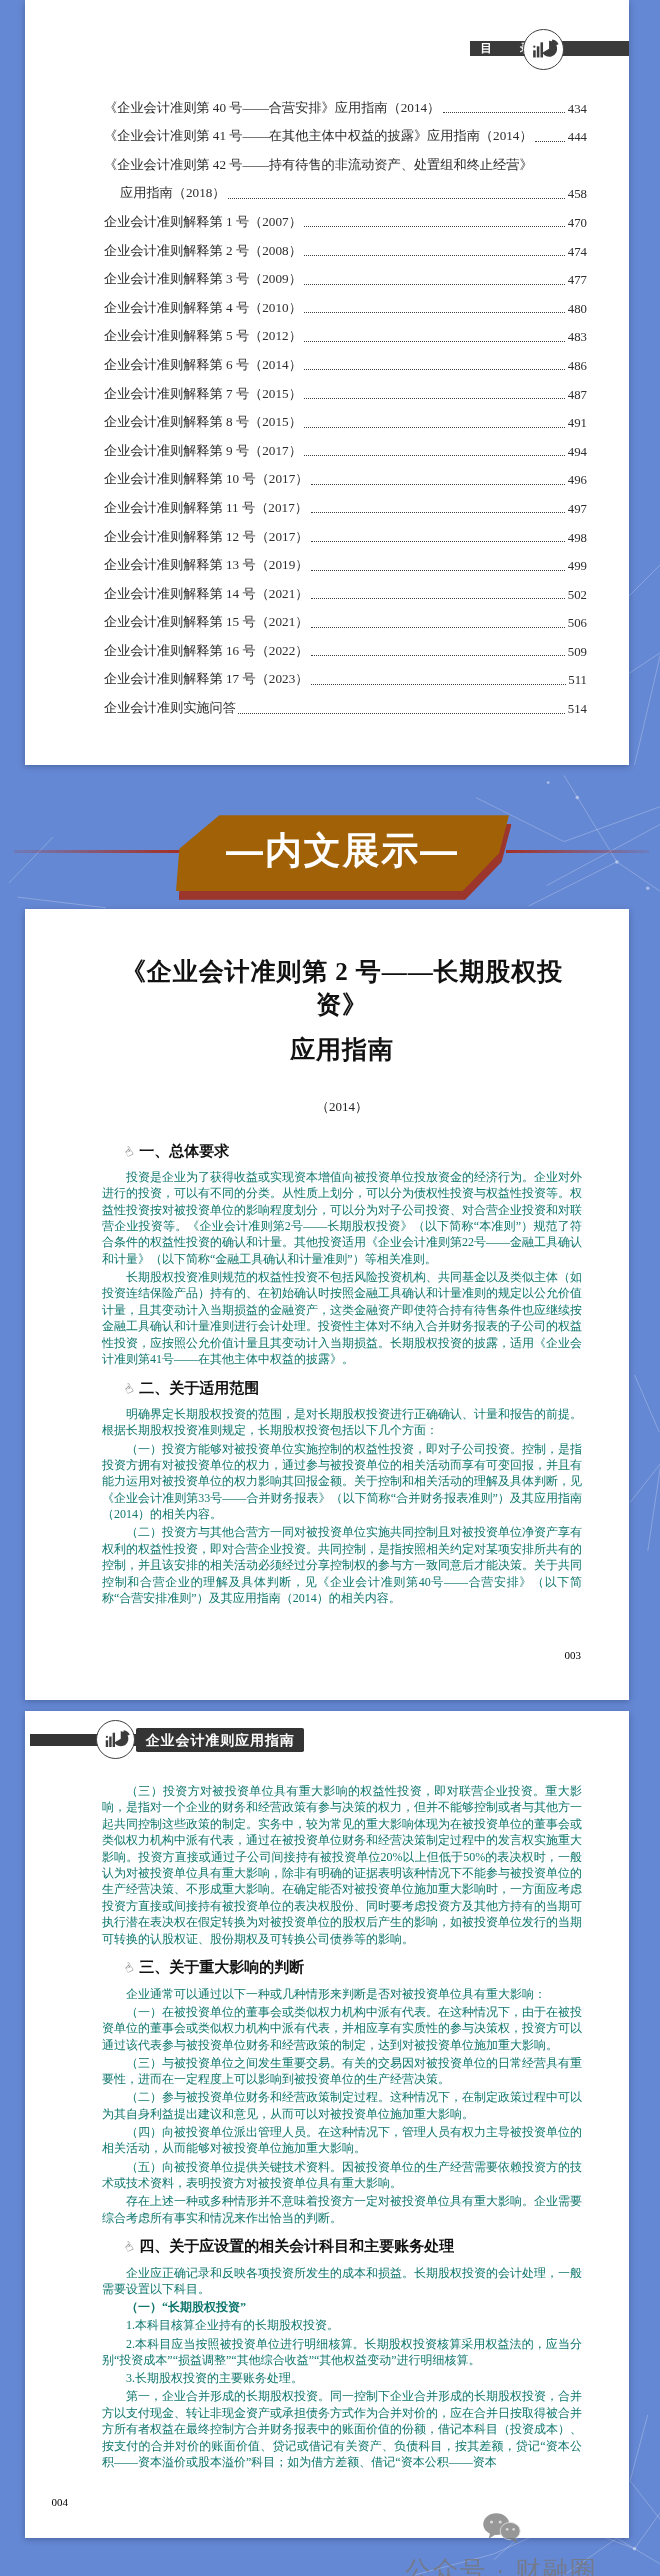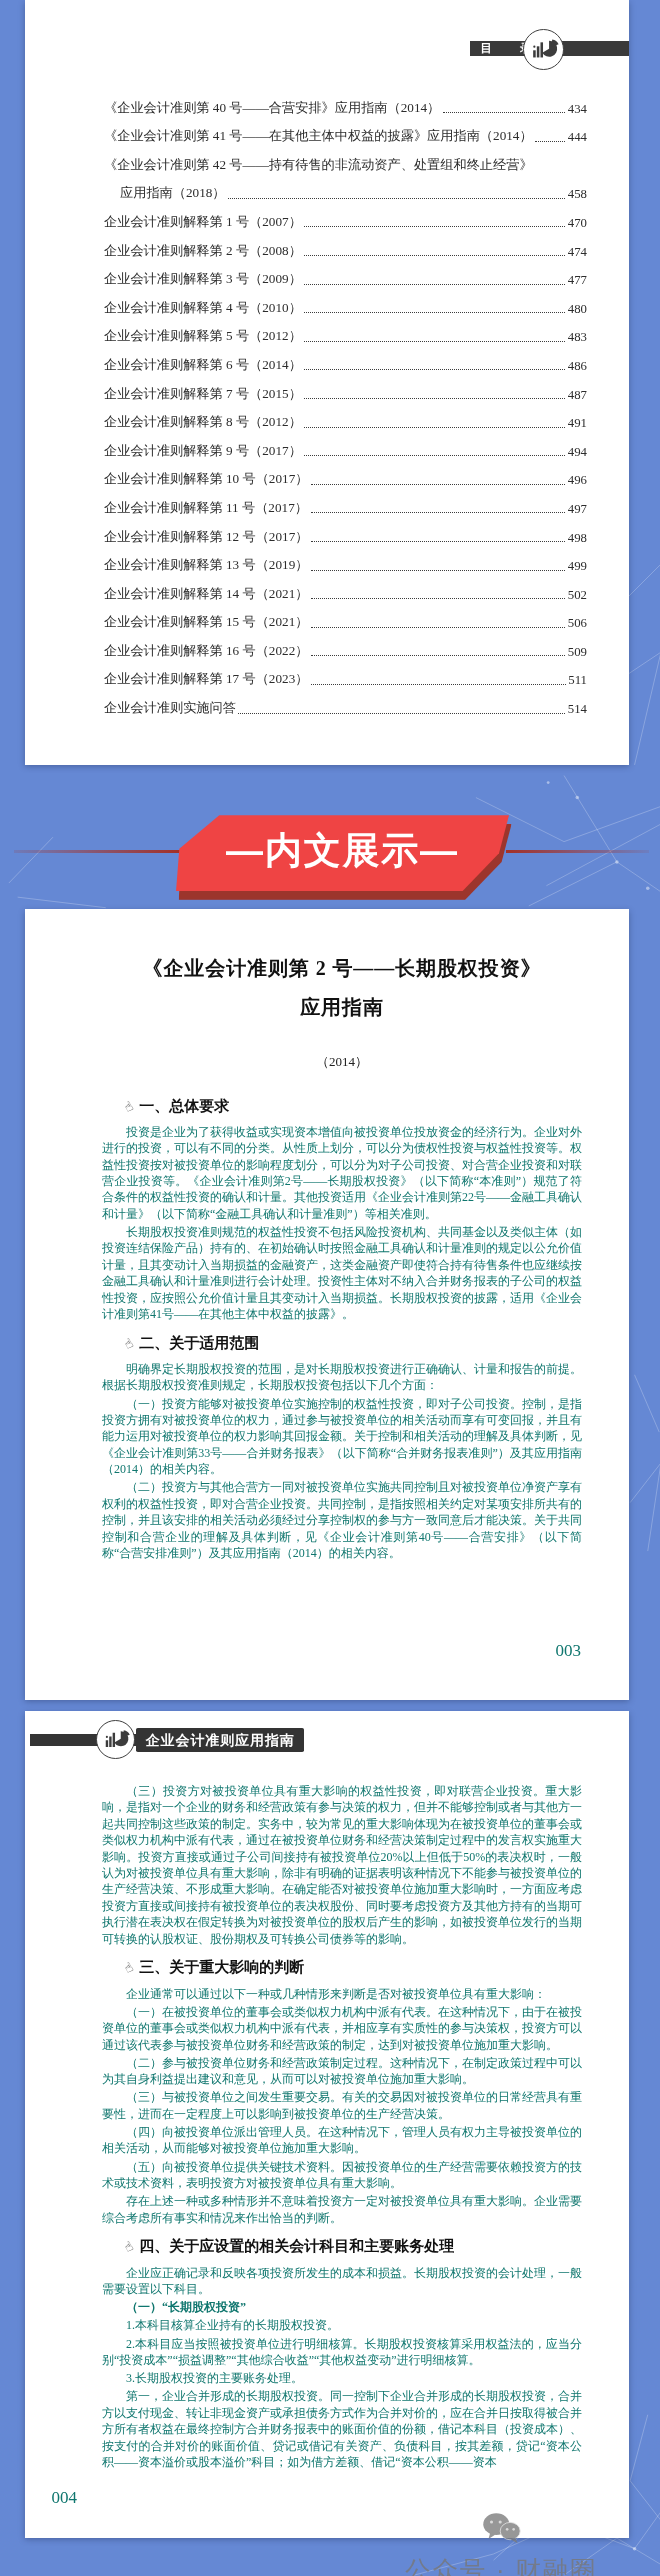--- a/index.html
+++ b/index.html
@@ -47,51 +47,51 @@
   .banner-wrap{position:absolute;top:809px;left:0;width:661px;height:97px;z-index:2;}
   .banner-line{position:absolute;top:41px;height:2.6px;}
   .banner-line.left{left:14px;width:166px;background:linear-gradient(90deg,rgba(164,45,35,.15),#a43026);}
   .banner-line.right{left:506px;width:143px;background:linear-gradient(90deg,#a43026,rgba(164,45,35,.1));}
   .banner-shape{
     position:absolute;left:176px;top:6.2px;width:333px;height:76px;
     clip-path:polygon(13% 0,100% 0,97% 50%,86% 100%,0 100%,1% 44%);
   }
   .banner-back{background:#9c352c;transform:translate(2.6px,8.8px);}
   .banner-front{
-    background:#ef4444;display:flex;align-items:center;justify-content:center;
+    background:#a16207;display:flex;align-items:center;justify-content:center;
   }
   .banner-label{
     color:#fff;font-family:"Liberation Sans","DejaVu Sans",sans-serif;
     font-size:37px;font-weight:bold;letter-spacing:1.8px;padding-bottom:3.5px;
   }
 
   
   .p2-content{padding:0 47px 0 77px;}
   .doc-title{
     text-align:center;font-weight:bold;color:#111;
-    font-size:20px;letter-spacing:0.9px;
+    font-size:25px;letter-spacing:0.9px;
   }
   .doc-title.line1{padding-top:46px;}
   .doc-title.line2{padding-top:12.3px;}
   .doc-year{text-align:center;font-size:13px;color:#222;padding-top:32px;}
   .blocks{padding-top:14px;}
   .blk{font-size:12px;line-height:16.4px;color:#0f766e;text-align:justify;}
   .blk.para,.blk.subhead{text-indent:2em;margin:0 0 1.8px 0;}
   .blk.subhead{font-weight:bold;}
   .blk.heading{
     font-family:"Liberation Sans","DejaVu Sans",sans-serif;
     font-weight:bold;font-size:15px;color:#111;text-indent:0;
     padding-left:23px;margin:12.3px 0 8.8px 0;text-align:left;
   }
   .hand-icon{display:none;}
   .blk.heading .hand-icon{
     display:inline-block;font-family:"DejaVu Sans",sans-serif;font-weight:normal;
     font-size:13.2px;margin-right:6.2px;transform:rotate(-28deg);color:#222;
   }
-  .pageno{position:absolute;font-size:17px;color:#0f766e;}
+  .pageno{position:absolute;font-size:11px;color:#000000;}
   .pageno-right{right:48px;bottom:39px;}
   .pageno-left{left:26.4px;bottom:30px;}
 
   
   .p3-header{position:absolute;top:0;left:0;width:100%;height:49px;}
   .p3-bar{position:absolute;left:5.3px;top:23px;width:212px;height:12.3px;background:#343434;}
   .p3-label{
     position:absolute;left:111px;top:16.7px;height:24px;background:#343434;border-radius:1.8px;
     color:#fff;font-family:"Liberation Sans","DejaVu Sans",sans-serif;
     font-size:14px;font-weight:bold;line-height:24px;padding:0 9.7px;letter-spacing:0.9px;
@@ -214,21 +214,21 @@
         <span class="toc-page">486</span>
       </div>
 
       <div class="toc-row">
         <span class="toc-text">企业会计准则解释第 7 号（2015）</span>
         <span class="toc-dots"></span>
         <span class="toc-page">487</span>
       </div>
 
       <div class="toc-row">
-        <span class="toc-text">企业会计准则解释第 8 号（2012）</span>
+        <span class="toc-text">企业会计准则解释第 8 号（2015）</span>
         <span class="toc-dots"></span>
         <span class="toc-page">491</span>
       </div>
 
       <div class="toc-row">
         <span class="toc-text">企业会计准则解释第 9 号（2017）</span>
         <span class="toc-dots"></span>
         <span class="toc-page">494</span>
       </div>
 
@@ -365,25 +365,25 @@
 
         <div class="blk para nopage">
           <span class="blk-text">企业通常可以通过以下一种或几种情形来判断是否对被投资单位具有重大影响：</span>
         </div>
 
         <div class="blk para nopage">
           <span class="blk-text">（一）在被投资单位的董事会或类似权力机构中派有代表。在这种情况下，由于在被投资单位的董事会或类似权力机构中派有代表，并相应享有实质性的参与决策权，投资方可以通过该代表参与被投资单位财务和经营政策的制定，达到对被投资单位施加重大影响。</span>
         </div>
 
         <div class="blk para nopage">
+          <span class="blk-text">（三）与被投资单位之间发生重要交易。有关的交易因对被投资单位的日常经营具有重要性，进而在一定程度上可以影响到被投资单位的生产经营决策。</span>
+        </div>
+
+        <div class="blk para nopage">
           <span class="blk-text">（二）参与被投资单位财务和经营政策制定过程。这种情况下，在制定政策过程中可以为其自身利益提出建议和意见，从而可以对被投资单位施加重大影响。</span>
-        </div>
-
-        <div class="blk para nopage">
-          <span class="blk-text">（三）与被投资单位之间发生重要交易。有关的交易因对被投资单位的日常经营具有重要性，进而在一定程度上可以影响到被投资单位的生产经营决策。</span>
         </div>
 
         <div class="blk para nopage">
           <span class="blk-text">（四）向被投资单位派出管理人员。在这种情况下，管理人员有权力主导被投资单位的相关活动，从而能够对被投资单位施加重大影响。</span>
         </div>
 
         <div class="blk para nopage">
           <span class="blk-text">（五）向被投资单位提供关键技术资料。因被投资单位的生产经营需要依赖投资方的技术或技术资料，表明投资方对被投资单位具有重大影响。</span>
         </div>
 

